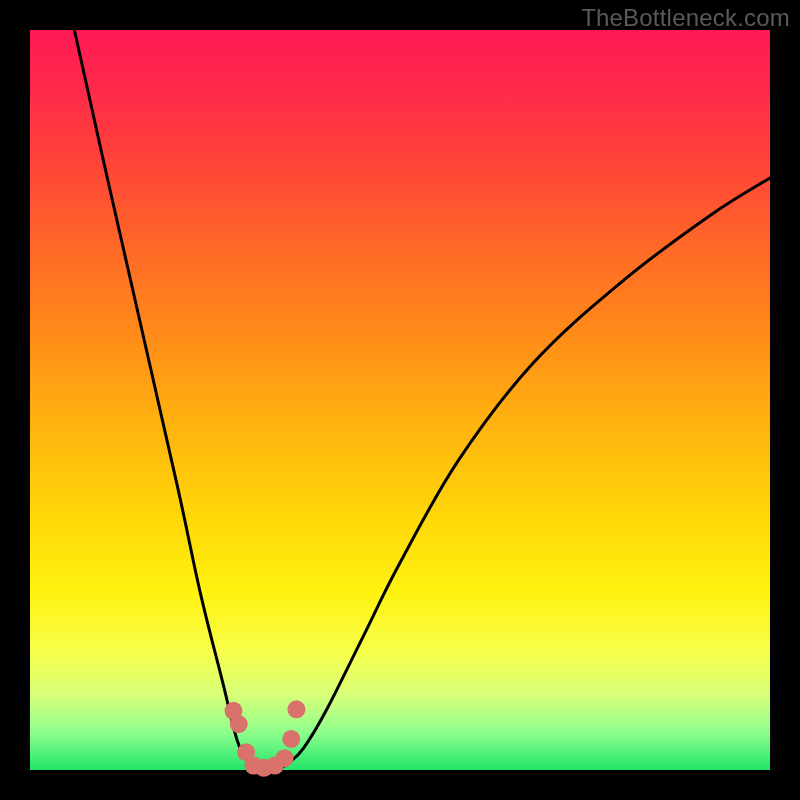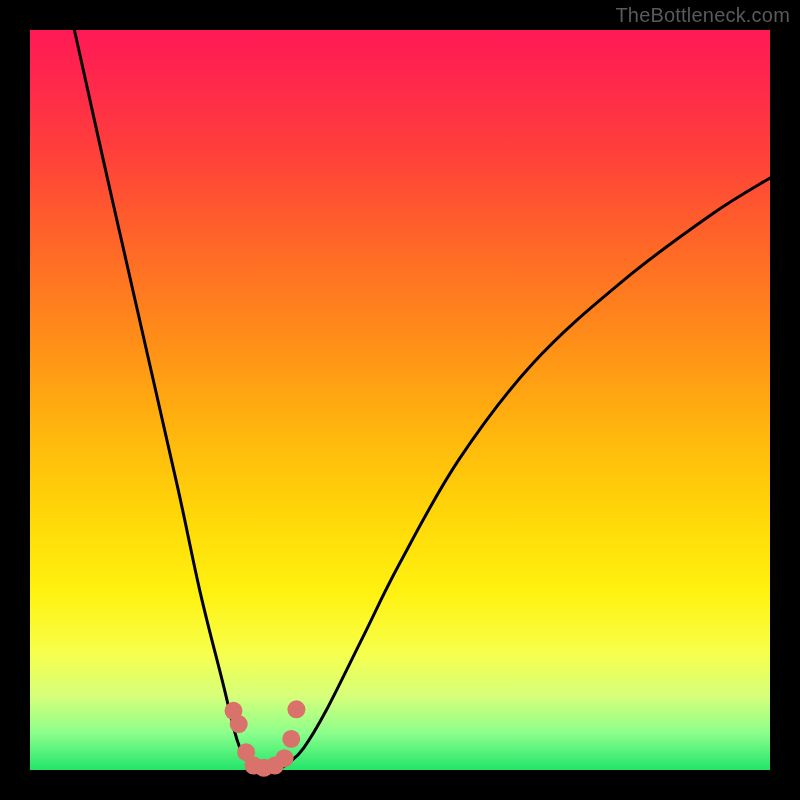--- a/index.html
+++ b/index.html
@@ -40,21 +40,21 @@
       #d6ff7a 90%,
       #8cff8c 95%,
       #22e56a 100%
     );
   }
   .watermark {
     position: absolute;
     top: 4px;
     right: 10px;
     color: #5a5a5a;
-    font-size: 20px;
+    font-size: 24px;
     font-weight: 500;
     letter-spacing: 0.2px;
     user-select: none;
   }
   svg.curves {
     position: absolute;
     left: 0;
     top: 0;
     width: 740px;
     height: 740px;

